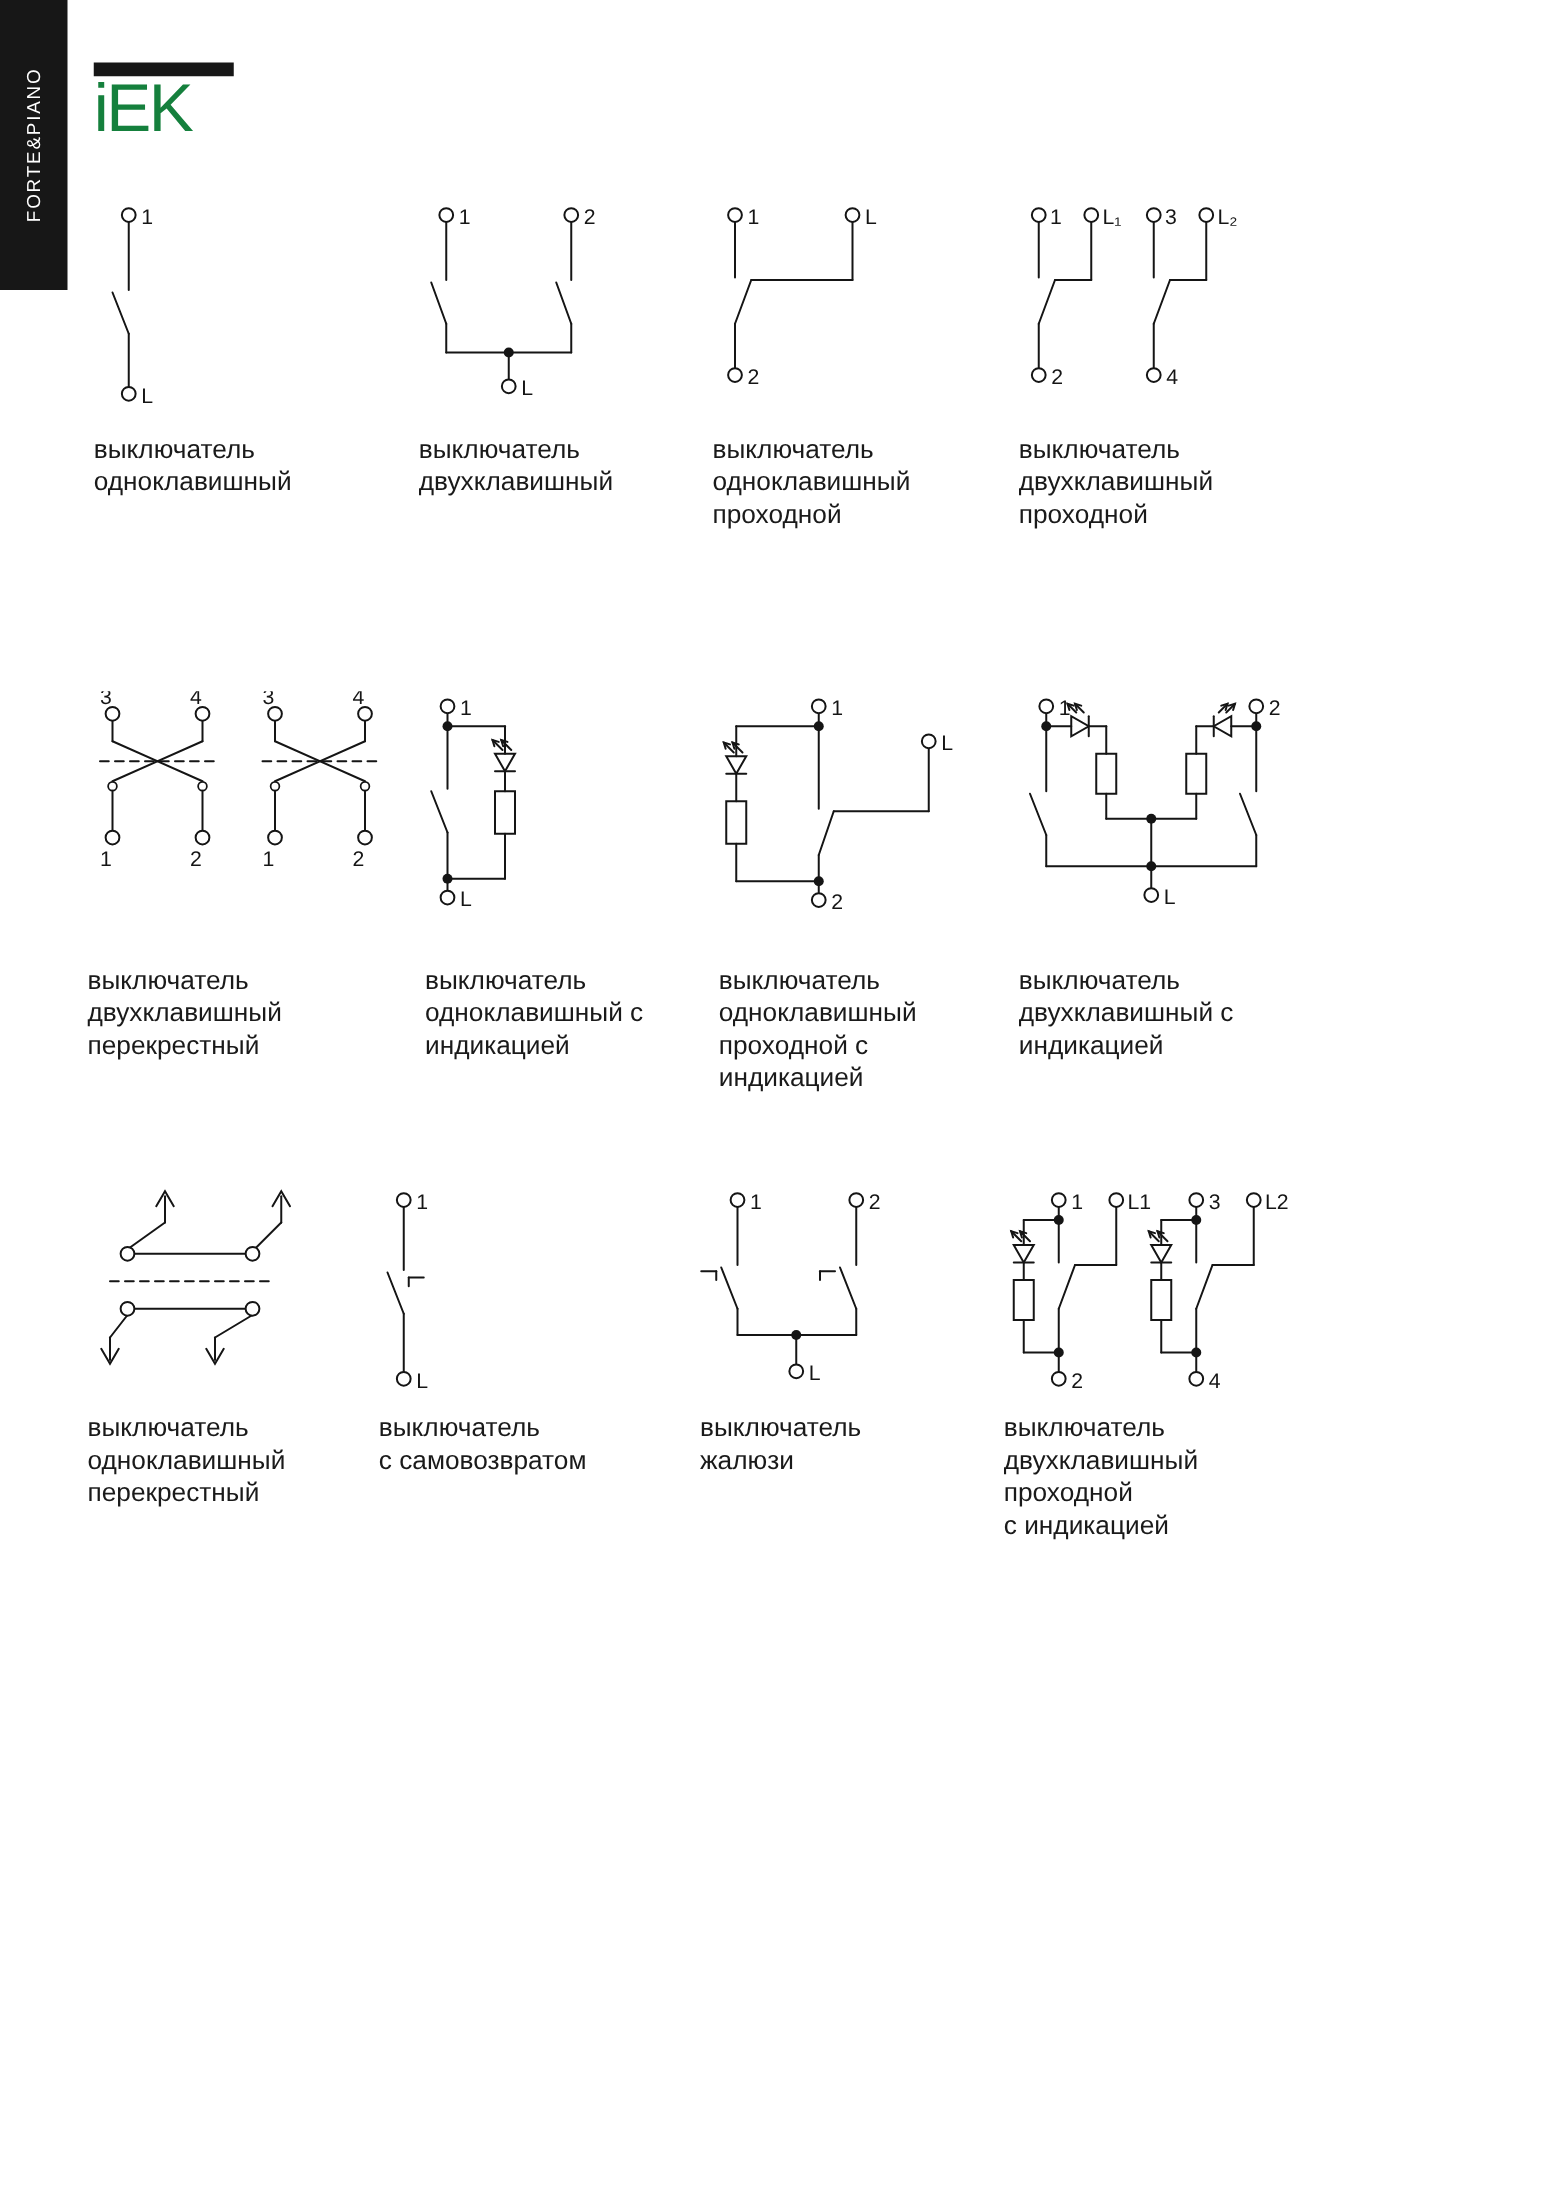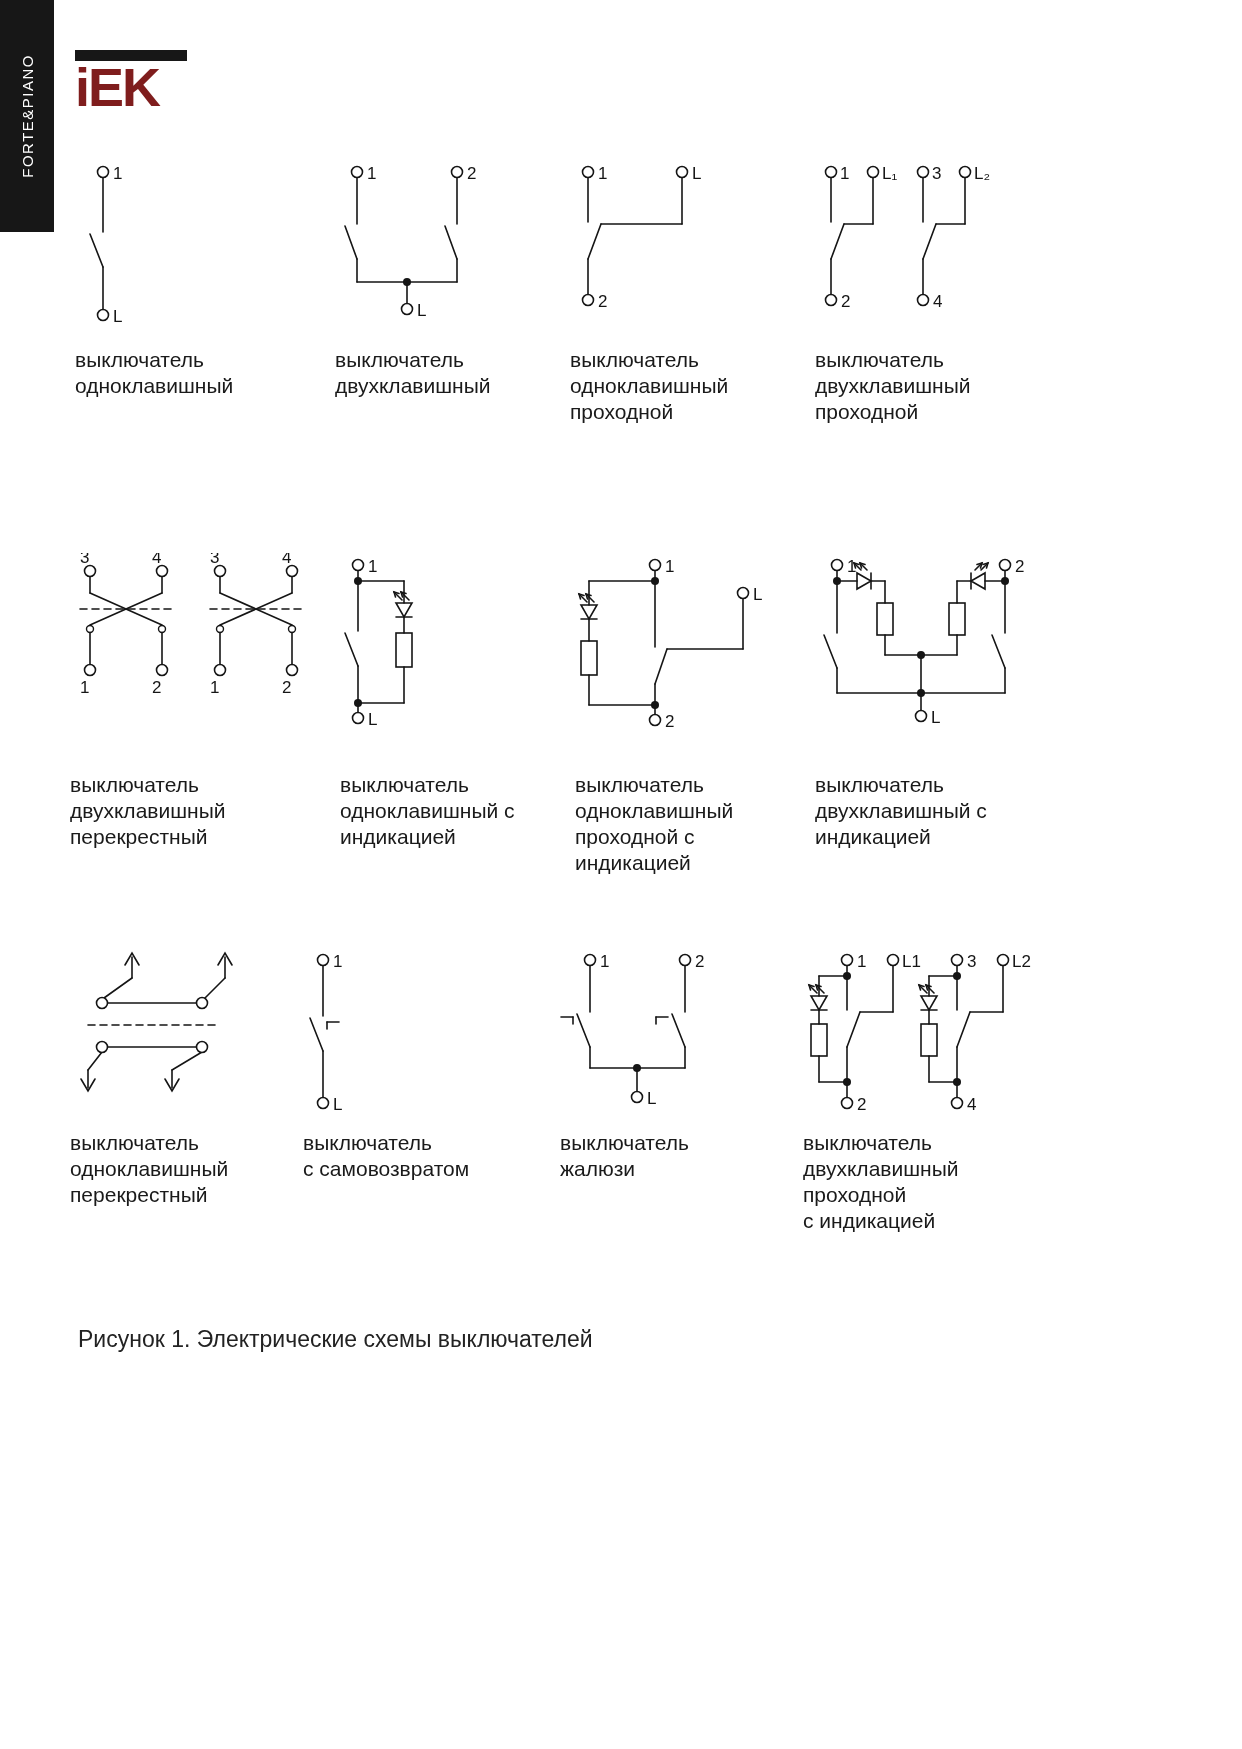--- a/index.html
+++ b/index.html
@@ -8,21 +8,21 @@
 
   
   .side-tab{position:absolute;left:0;top:0;width:54px;height:232px;background:#171717;
             display:flex;align-items:center;justify-content:center;}
   .side-tab span{writing-mode:vertical-rl;transform:rotate(180deg);color:#ffffff;
                  font-size:15px;letter-spacing:1.5px;}
 
   
   .logo{position:absolute;left:75px;top:50px;width:120px;}
   .logo-bar{width:112px;height:11px;background:#171717;}
-  .logo-text{font-size:54px;font-weight:bold;letter-spacing:-2px;line-height:52px;color:#7f1d1d;}
+  .logo-text{font-size:54px;font-weight:normal;letter-spacing:-2px;line-height:52px;color:#15803d;}
 
   
   figure.fig{position:absolute;margin:0;}
   .dia-area{position:relative;}
   .dlabel{white-space:pre-line;font-size:21px;line-height:26px;color:#1a1a1a;max-width:230px;}
 
   
   .dia line,.dia polyline,.dia polygon,.dia rect{stroke:#151515;stroke-width:1.6;fill:none;stroke-linecap:round;}
   .dia .dash{stroke-dasharray:7 5;}
   .dia .term{fill:#fff;stroke:#151515;stroke-width:1.6;}
@@ -496,15 +496,14 @@
         <text x="209" y="19">L2</text>
         <text x="164" y="162">4</text>
       </svg>
     </div>
     <figcaption class="dlabel">выключатель
 двухклавишный
 проходной
 с индикацией</figcaption>
   </figure>
 
-  <div class="caption">Рисунок 1. Электрические схемы выключателей</div>
 
 </div>
 
 </body></html>

